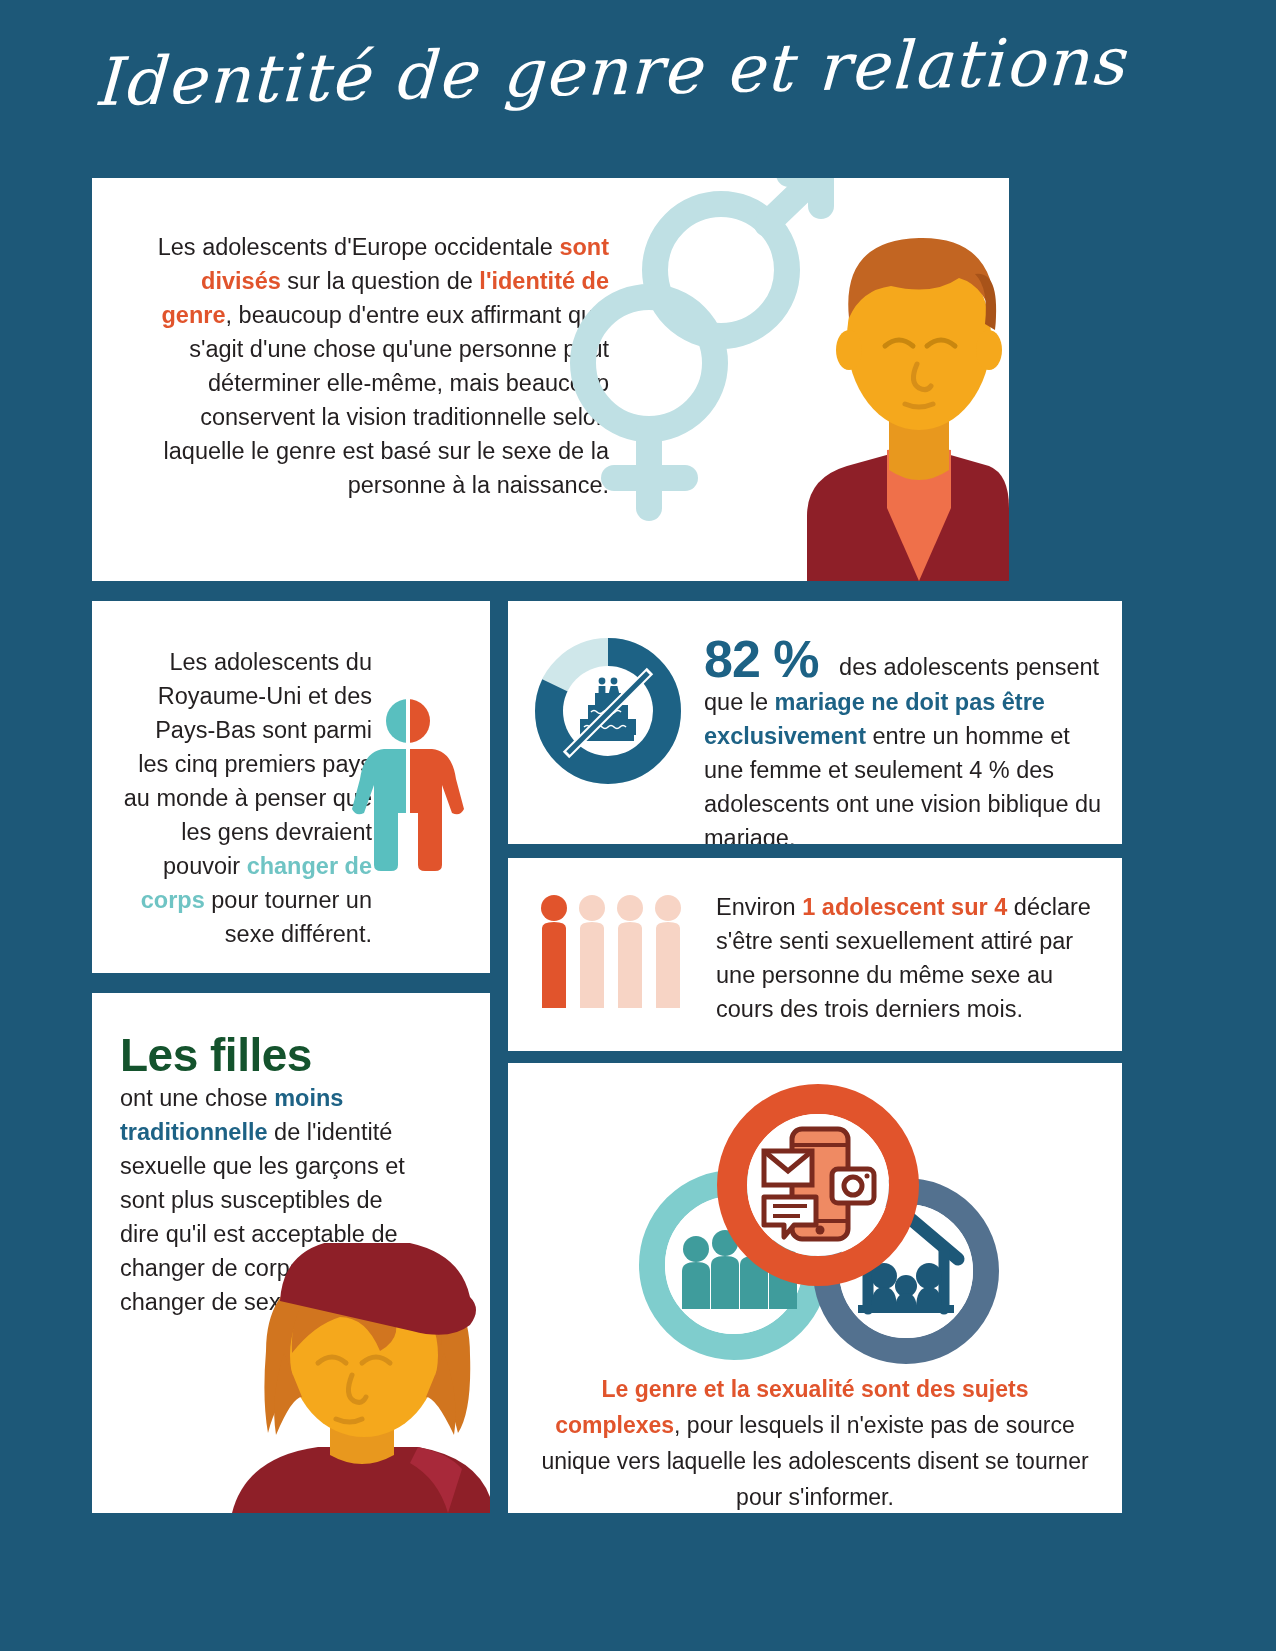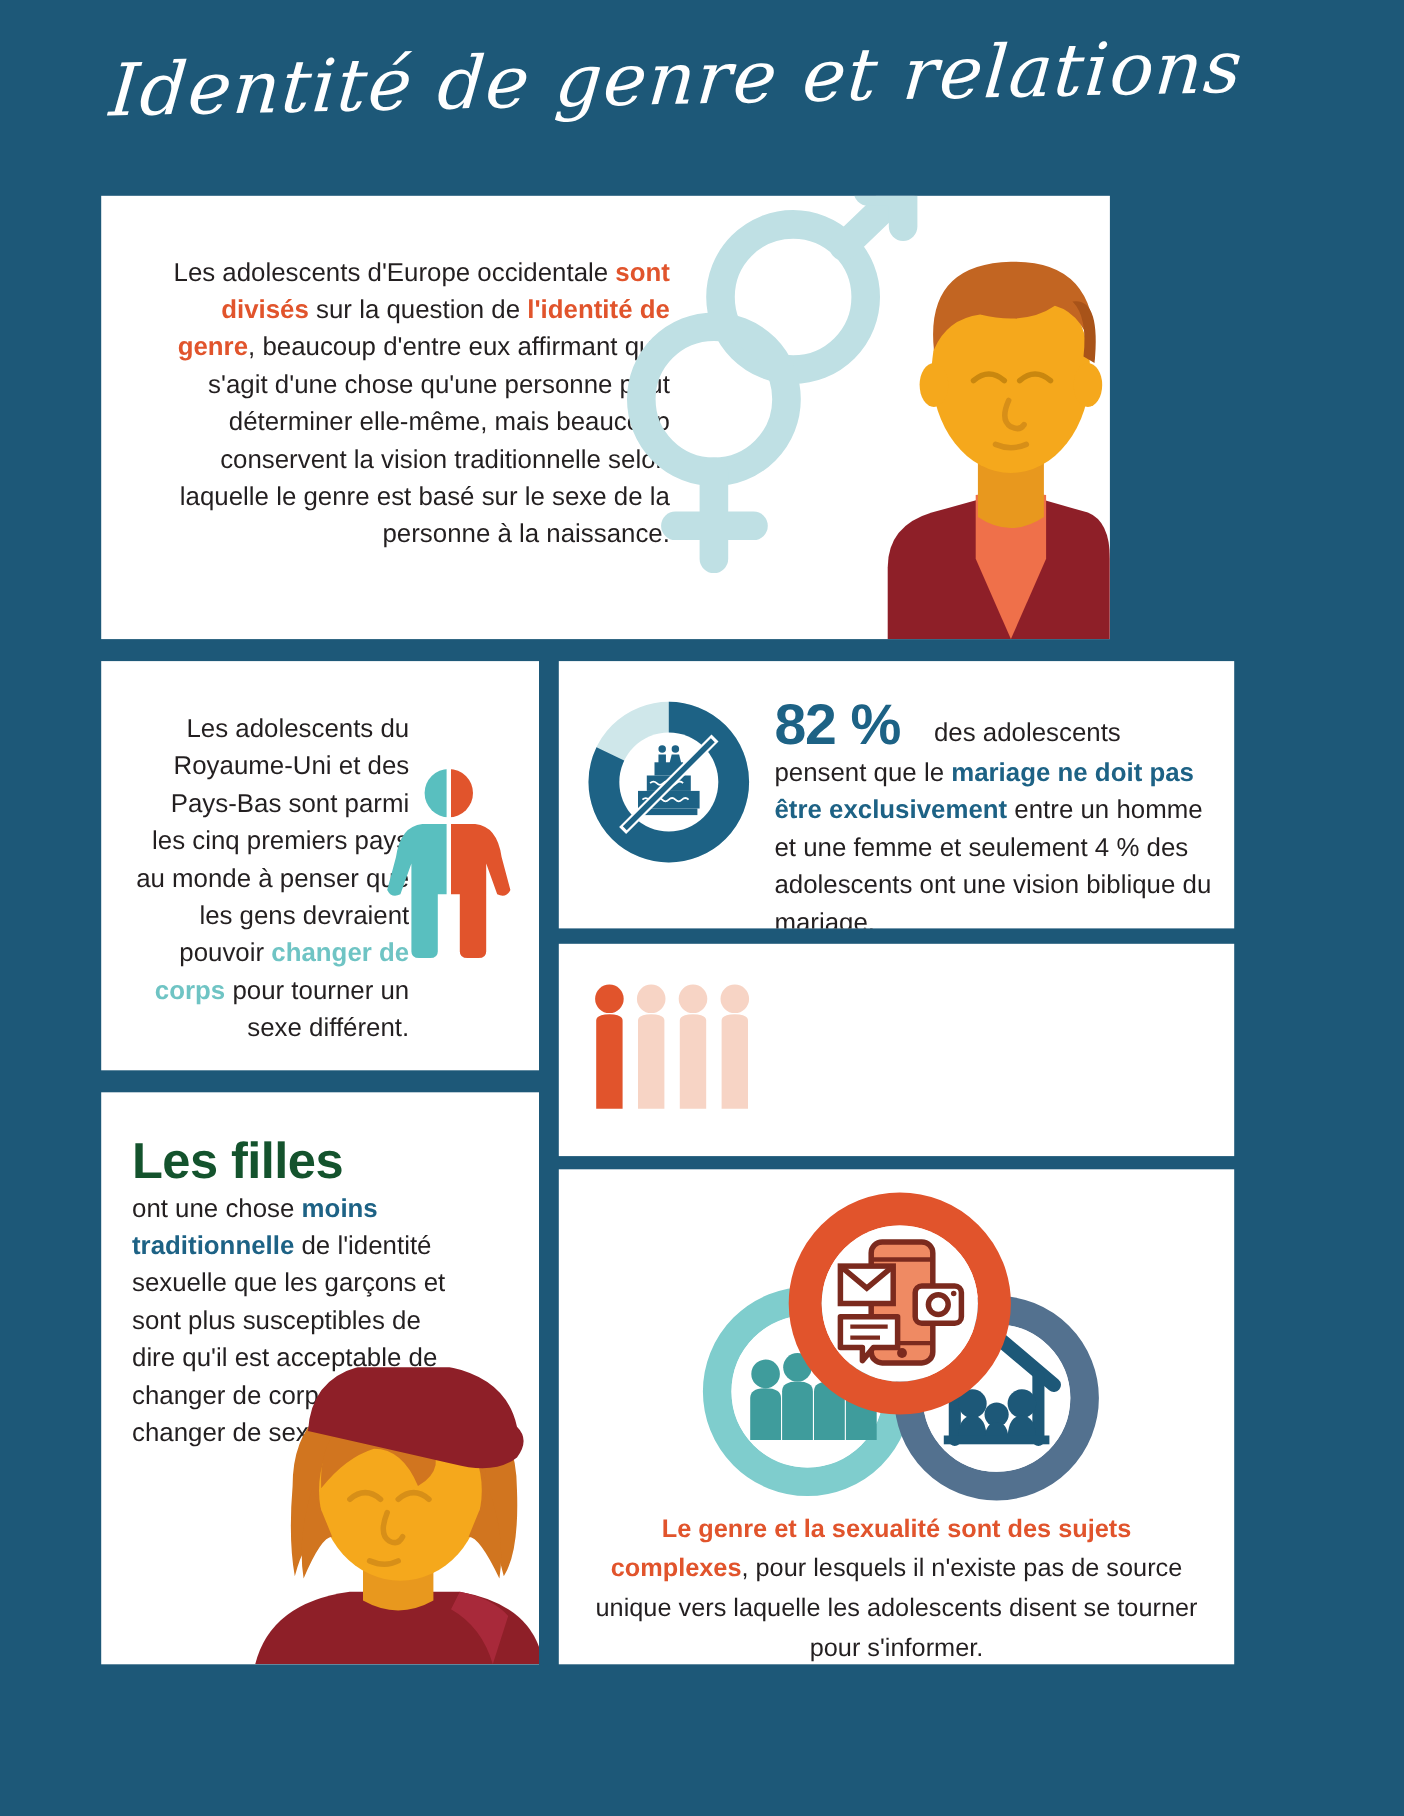--- a/index.html
+++ b/index.html
@@ -98,21 +98,21 @@
     width: 400px;
   }
   .big-pct {
     color: #1d6285;
     font-size: 52px;
     font-weight: 700;
     letter-spacing: -1px;
     line-height: 52px;
     display: inline-block;
     vertical-align: -2px;
-    margin-right: 24px;
+    margin-right: 14px;
   }
   .pct-tail { font-size: 23.5px; line-height: 34px; color:#231f20; }
 
   
   #people-art {
     position: absolute;
     left: 28px; top: 34px;
     width: 150px; height: 120px;
   }
   #quarter-text {
@@ -274,20 +274,23 @@
         <circle cx="94" cy="16" r="13"></circle>
         <path d="M82 36 q0 -6 12 -6 q12 0 12 6 L106 116 L82 116 Z"></path>
       </g>
       <g fill="#f7d4c5">
         <circle cx="132" cy="16" r="13"></circle>
         <path d="M120 36 q0 -6 12 -6 q12 0 12 6 L144 116 L120 116 Z"></path>
       </g>
     </svg>
   </div>
 
+  <div class="body-text" id="quarter-text">
+    <span>Environ </span><span class="hl-orange">1 adolescent sur 4</span><span> déclare s'être senti sexuellement attiré par une personne du même sexe au cours des trois derniers mois.</span>
+  </div>
 </div>
 
 <div class="card" id="card-girls">
 
   <div id="girls-block">
     <div class="girls-head">Les filles</div>
     <div class="body-text" style="text-align:left;">
       <span>ont une chose </span><span class="hl-blue">moins traditionnelle</span><span> de l'identité sexuelle que les garçons et sont plus susceptibles de dire qu'il est acceptable de changer de corps pour changer de sexe.</span>
     </div>
   </div>

